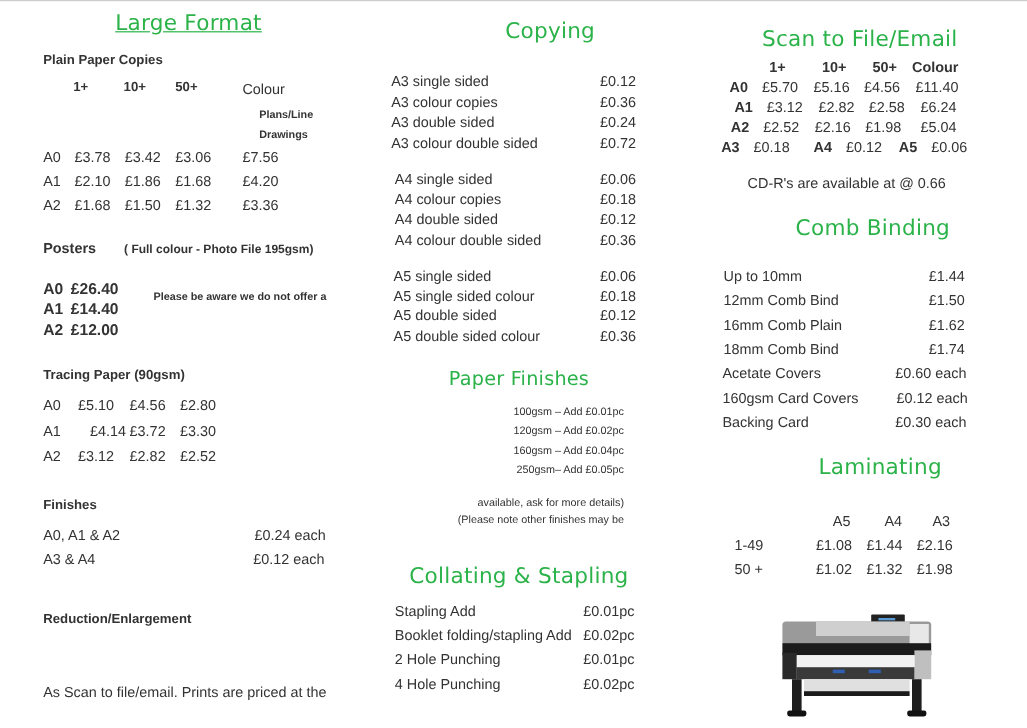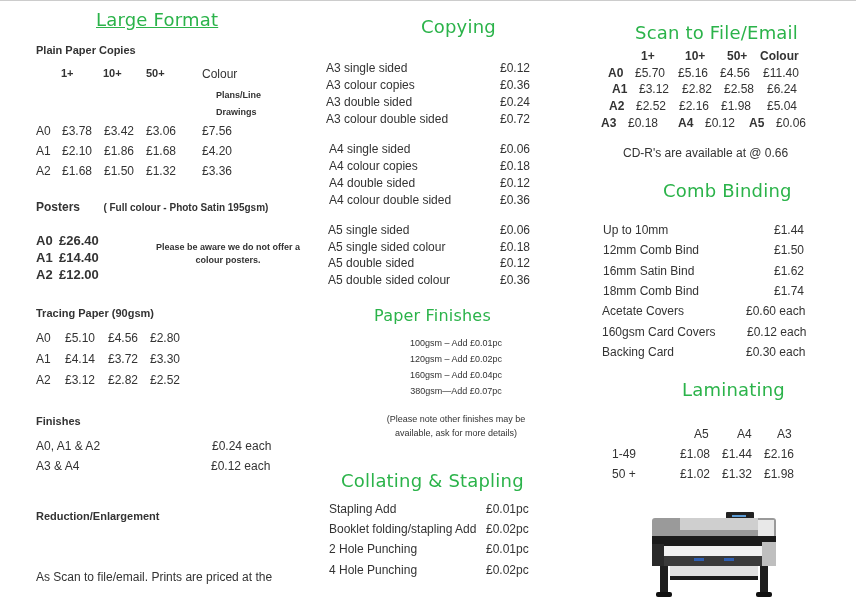--- a/index.html
+++ b/index.html
@@ -5,21 +5,21 @@
   html, body { margin:0; padding:0; background:#ffffff; }
   body { width:856px; height:607px; position:relative; overflow:hidden;
          font-family:"Liberation Sans", sans-serif; color:#333333; font-size:12px; }
   .topline { position:absolute; left:0; top:0; width:856px; height:1px; background:#cccccc; }
   .abs { position:absolute; white-space:nowrap; }
   .h { color:#2bb34a; font-family:"DejaVu Sans", sans-serif; font-weight:normal; font-size:18px; letter-spacing:0.2px; }
   .b { font-weight:bold; }
   .sm { font-size:11px; }
   .xs { font-size:9px;padding-left:20px; }
   .row { position:absolute; white-space:nowrap; }
-  .c { text-align:center;margin-left:36px; }
+  .c { text-align:right; }
   .printer { position:absolute; left:650px; top:508px; width:130px; height:92px; }
 </style>
 </head>
 <body>
 
 <div class="topline"></div>
 
 <div>
   <div class="abs h" style="left:96px;top:9px;text-decoration:underline;">Large Format</div>
   <div class="abs b sm" style="left:36px;top:44px;">Plain Paper Copies</div>
@@ -48,49 +48,48 @@
   <div class="row" style="left:36px;top:164px;">
     <span class="abs" style="left:0">A2</span>
     <span class="abs" style="left:26px">£1.68</span>
     <span class="abs" style="left:68px">£1.50</span>
     <span class="abs" style="left:110px">£1.32</span>
     <span class="abs" style="left:166px">£3.36</span>
   </div>
 
   <div class="abs" style="left:36px;top:200px;">
     <span class="b" style="font-size:12px;">Posters</span>
-    <span class="b xs" style="font-size:10px;">( Full colour - Photo Satin 195gsm)</span>
+    <span class="b xs" style="font-size:10px;">( Full colour - Photo File 195gsm)</span>
   </div>
   <div class="row b" style="left:36px;top:233px;font-size:13px;">
     <span class="abs" style="left:0">A0</span>
     <span class="abs" style="left:23px">£26.40</span>
   </div>
   <div class="row b" style="left:36px;top:250px;font-size:13px;">
     <span class="abs" style="left:0">A1</span>
     <span class="abs" style="left:23px">£14.40</span>
   </div>
   <div class="row b" style="left:36px;top:267px;font-size:13px;">
     <span class="abs" style="left:0">A2</span>
     <span class="abs" style="left:23px">£12.00</span>
   </div>
   <div class="abs b c" style="left:112px;top:241px;width:160px;font-size:9px;line-height:13px;">
     <div>Please be aware we do not offer a</div>
-    <div>colour posters.</div>
   </div>
 
   <div class="abs b sm" style="left:36px;top:307px;">Tracing Paper (90gsm)</div>
   <div class="row" style="left:36px;top:331px;">
     <span class="abs" style="left:0">A0</span>
     <span class="abs" style="left:29px">£5.10</span>
     <span class="abs" style="left:72px">£4.56</span>
     <span class="abs" style="left:114px">£2.80</span>
   </div>
   <div class="row" style="left:36px;top:352px;">
     <span class="abs" style="left:0">A1</span>
-    <span class="abs" style="left:29px">£4.14</span>
+    <span class="abs" style="left:39px">£4.14</span>
     <span class="abs" style="left:72px">£3.72</span>
     <span class="abs" style="left:114px">£3.30</span>
   </div>
   <div class="row" style="left:36px;top:373px;">
     <span class="abs" style="left:0">A2</span>
     <span class="abs" style="left:29px">£3.12</span>
     <span class="abs" style="left:72px">£2.82</span>
     <span class="abs" style="left:114px">£2.52</span>
   </div>
 
@@ -166,25 +165,25 @@
       <span class="abs" style="left:172px">£0.36</span>
     </div>
 </div>
 
 <div>
   <div class="abs h" style="left:374px;top:306px;font-size:16px;">Paper Finishes</div>
   <div class="abs c" style="left:320px;top:335px;width:200px;font-size:9px;line-height:16px;">
     <div>100gsm – Add £0.01pc</div>
     <div>120gsm – Add £0.02pc</div>
     <div>160gsm – Add £0.04pc</div>
-    <div>380gsm—Add £0.07pc</div>
+    <div>250gsm– Add £0.05pc</div>
   </div>
   <div class="abs c" style="left:320px;top:412px;width:200px;font-size:9px;line-height:14px;">
+    <div>available, ask for more details)</div>
     <div>(Please note other finishes may be</div>
-    <div>available, ask for more details)</div>
   </div>
 </div>
 
 <div>
   <div class="abs h" style="left:341px;top:470px;">Collating &amp; Stapling</div>
   <div class="row" style="left:329px;top:502px;">
       <span class="abs" style="left:0">Stapling Add</span>
       <span class="abs" style="left:157px">£0.01pc</span>
     </div>
   <div class="row" style="left:329px;top:522px;">
@@ -244,21 +243,21 @@
   <div class="abs h" style="left:663px;top:180px;">Comb Binding</div>
   <div class="row" style="left:603px;top:223px;">
       <span class="abs" style="left:0">Up to 10mm</span>
       <span class="abs" style="left:171px">£1.44</span>
     </div>
   <div class="row" style="left:603px;top:243px;">
       <span class="abs" style="left:0">12mm Comb Bind</span>
       <span class="abs" style="left:171px">£1.50</span>
     </div>
   <div class="row" style="left:603px;top:264px;">
-      <span class="abs" style="left:0">16mm Satin Bind</span>
+      <span class="abs" style="left:0">16mm Comb Plain</span>
       <span class="abs" style="left:171px">£1.62</span>
     </div>
   <div class="row" style="left:603px;top:284px;">
       <span class="abs" style="left:0">18mm Comb Bind</span>
       <span class="abs" style="left:171px">£1.74</span>
     </div>
   <div class="row" style="left:602px;top:304px;">
       <span class="abs" style="left:0">Acetate Covers</span>
       <span class="abs" style="left:144px">£0.60 each</span>
     </div>

